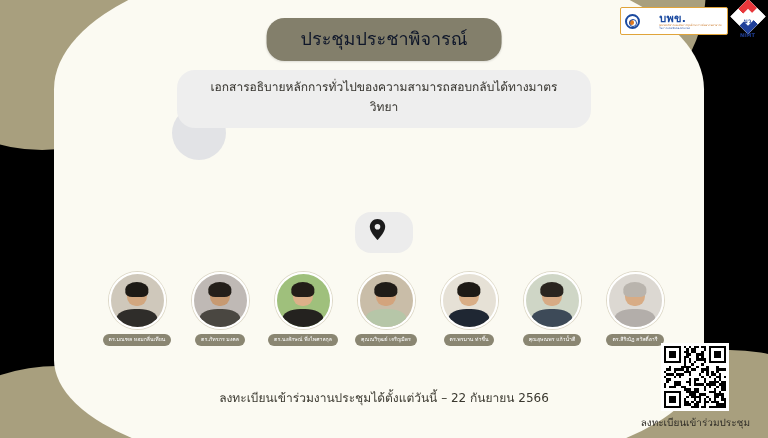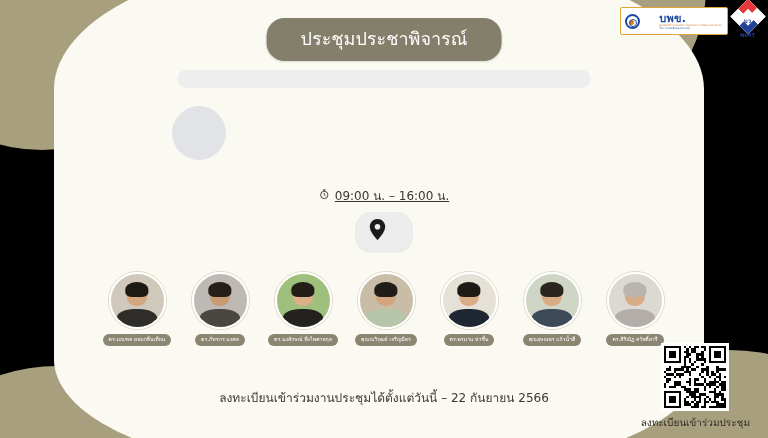--- a/index.html
+++ b/index.html
@@ -130,21 +130,21 @@
   .nimt-label {
     position:absolute; left:0; right:0; bottom:1px;
     text-align:center; font-size:5px; font-weight:bold; color:#20409a;
     letter-spacing:.2px; z-index:3;
   }
 
   
   .title-pill {
     position:absolute; left:50%; top:18px; transform:translateX(-50%);
     background:#837f6b;
-    color:#ffffff;
+    color:#0f172a;
     border-radius:18px;
     padding:6px 34px 8px;
     font-size:18px;
     white-space:nowrap;
     box-shadow:0 1px 2px rgba(0,0,0,.12);
   }
 
   
   .subtitle-pill {
     position:absolute; left:50%; top:70px; transform:translateX(-50%);
@@ -297,33 +297,24 @@
             <span class="inner-w"></span>
         </span>
         <span class="nimt-mv">มว</span>
         <span class="nimt-label">NIMT</span>
       </div>
     </div>
 
     <div class="title-pill">ประชุมประชาพิจารณ์</div>
 
     <div class="subtitle-pill">
+      <div>เอกสารอธิบายหลักการทั่วไปของความสามารถสอบกลับได้ทางมาตรวิทยา</div>
     </div>
 
 
-    <div class="time-row">
-      <span class="clock-icon">
-        <svg width="11" height="11" viewBox="0 0 24 24" fill="none" stroke="#3a382f" stroke-width="2">
-          <circle cx="12" cy="13" r="8"></circle>
-          <path d="M12 9v4l3 2"></path>
-          <path d="M9 2h6M12 2v3"></path>
-        </svg>
-      </span>
-      <span class="time-text">09:00 น. – 16:00 น.</span>
-    </div>
 
     <div class="loc-pill">
       <span class="pin-icon">
         <svg width="17" height="21" viewBox="0 0 24 30" fill="#1b1b1b">
           <path d="M12 0C5.9 0 1 4.9 1 11c0 8.2 11 19 11 19s11-10.8 11-19C23 4.9 18.1 0 12 0z"></path>
           <circle cx="12" cy="11" r="4" fill="#ececec"></circle>
         </svg>
       </span>
       <span class="loc-text">
       </span>

